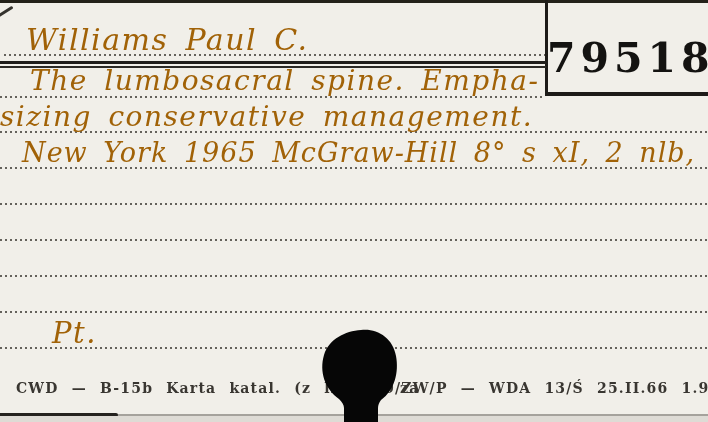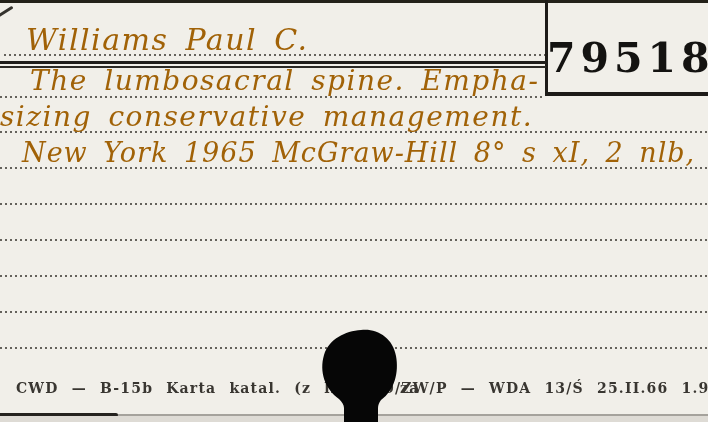--- a/index.html
+++ b/index.html
@@ -143,20 +143,21 @@
   <div class="dotline dl-5"></div>
   <div class="dotline dl-6"></div>
   <div class="dotline dl-7"></div>
   <div class="dotline dl-8"></div>
   <div class="dotline dl-9"></div>
 
   <div class="hand hw-author">Williams Paul C.</div>
   <div class="hand hw-title1">The lumbosacral spine. Empha-</div>
   <div class="hand hw-title2">sizing conservative management.</div>
   <div class="hand hw-imprint">New York 1965 McGraw-Hill 8° s xI, 2 nlb, 200</div>
+  <div class="hand hw-pt">Pt.</div>
 
   <div class="footer-print fp-left">CWD — B-15b Karta katal. (z liniat.) za</div>
   <div class="footer-print fp-right">0/ZW/P — WDA 13/Ś 25.II.66 1.900.000</div>
 
   <svg class="ink-blot" viewBox="0 0 120 94" xmlns="http://www.w3.org/2000/svg">
     <path fill="#060606" d="M58 2
       C 74 0, 90 10, 93 28
       C 96 44, 92 62, 78 72
       C 76 75, 75 77, 75 80
       L 75 94 L 41 94 L 41 80

